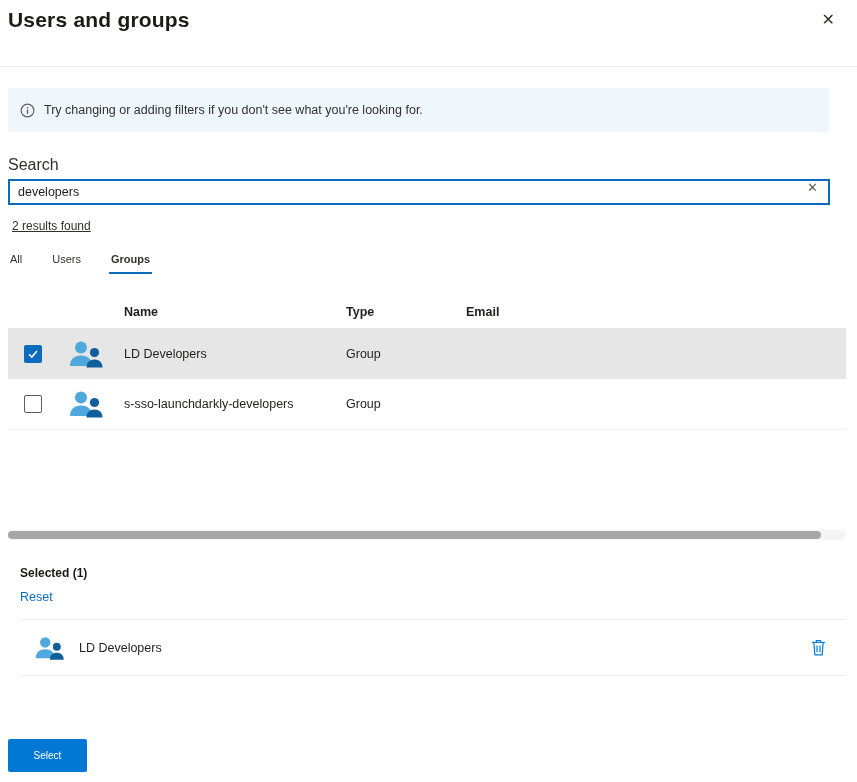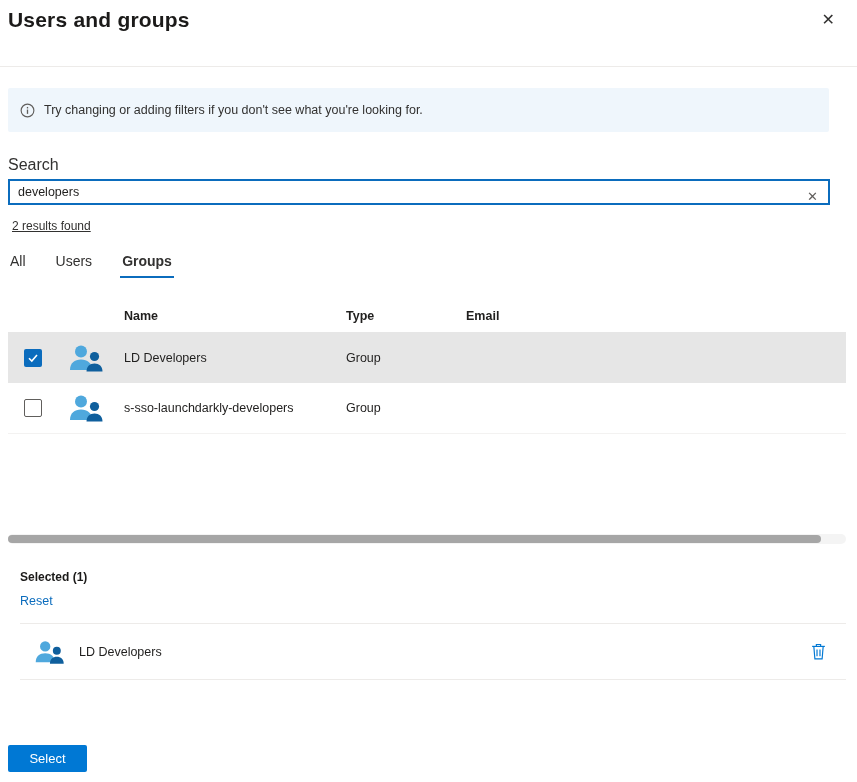--- a/index.html
+++ b/index.html
@@ -10,26 +10,26 @@
   .title{font-size:21px;font-weight:700;color:#1b1a19;letter-spacing:.2px;}
   .close-btn{background:none;border:none;font-size:16px;color:#323130;cursor:pointer;padding:4px 6px;line-height:1;}
 
   .top-divider{border:none;border-top:1px solid #edebe9;margin-top:34px;}
 
   .info-banner{margin:21px 28px 0 8px;height:44px;background:#eff6fc;display:flex;align-items:center;gap:9px;padding:0 12px;font-size:12.5px;color:#323130;border-radius:2px;}
   .info-icon{display:flex;align-items:center;}
 
   .search-section{margin:24px 27px 0 8px;}
   .search-label{font-size:16px;display:block;color:#323130;}
-  .search-box{margin-top:5px;height:26px;border:2px solid #0b6cbd;display:flex;align-items:flex-end;background:#fff;}
+  .search-box{margin-top:5px;height:26px;border:2px solid #0b6cbd;display:flex;align-items:flex-start;background:#fff;}
   .search-input{flex:1;border:none;outline:none;font-size:12.5px;padding:0 8px;font-family:inherit;height:100%;color:#201f1e;background:transparent;}
   .clear-btn{background:none;border:none;color:#605e5c;font-size:13px;padding:0 10px;cursor:pointer;line-height:1;}
   .results-count{font-size:12px;margin:14px 0 0 4px;color:#323130;text-decoration:underline;}
 
-  .tabs{display:flex;gap:26px;margin:16px 0 0 8px;font-size:14px;align-items:center;}
+  .tabs{display:flex;gap:26px;margin:16px 0 0 8px;font-size:11px;align-items:center;}
   .tab{padding:4px 2px 7px;border-bottom:2px solid transparent;cursor:pointer;color:#323130;}
   .tab.active{font-weight:700;border-bottom-color:#0b6cbd;}
 
   .grid-row{display:grid;grid-template-columns:48px 60px 222px 120px 1fr;align-items:center;}
   .table{margin:22px 11px 0 8px;}
   .table-header{height:32px;font-weight:700;font-size:12.5px;color:#201f1e;}
   .cell-text{padding-left:8px;}
   .table-row{height:51px;font-size:12.5px;color:#201f1e;cursor:pointer;}
   .table-row.selected{background:#e6e6e6;}
   .table-row.unselected{border-bottom:1px solid #f3f2f1;}
@@ -42,21 +42,21 @@
   .hscrollbar{margin:100px 11px 0 8px;height:10px;background:#f4f4f4;border-radius:5px;position:relative;cursor:pointer;}
   .hscroll-thumb{position:absolute;left:0;top:1px;height:8px;width:97%;background:#a6a6a6;border-radius:4px;cursor:grab;}
 
   .selected-section{margin:26px 11px 0 20px;}
   .selected-title{font-size:12px;font-weight:700;color:#1b1a19;}
   .reset-link{display:inline-block;margin-top:10px;font-size:12.5px;color:#0b6cbd;text-decoration:none;cursor:pointer;}
   .selected-item{margin-top:14px;height:57px;border-top:1px solid #edebe9;border-bottom:1px solid #edebe9;display:flex;align-items:center;padding:0 14px;}
   .selected-item-name{margin-left:14px;font-size:12.5px;color:#201f1e;}
   .trash-btn{margin-left:auto;background:none;border:none;cursor:pointer;padding:4px 6px;display:flex;align-items:center;}
 
-  .select-btn{position:absolute;left:8px;bottom:10px;width:79px;height:27px;background:#0078d4;color:#fff;border:none;font-size:13px;font-family:inherit;cursor:pointer;border-radius:2px;}
+  .select-btn{position:absolute;left:8px;bottom:10px;width:79px;height:33px;background:#0078d4;color:#fff;border:none;font-size:10px;font-family:inherit;cursor:pointer;border-radius:2px;}
 </style>
 </head>
 <body>
 
 <div class="panel">
 
   <div class="header">
     <h1 class="title">Users and groups</h1>
     <button class="close-btn">✕</button>
   </div>

